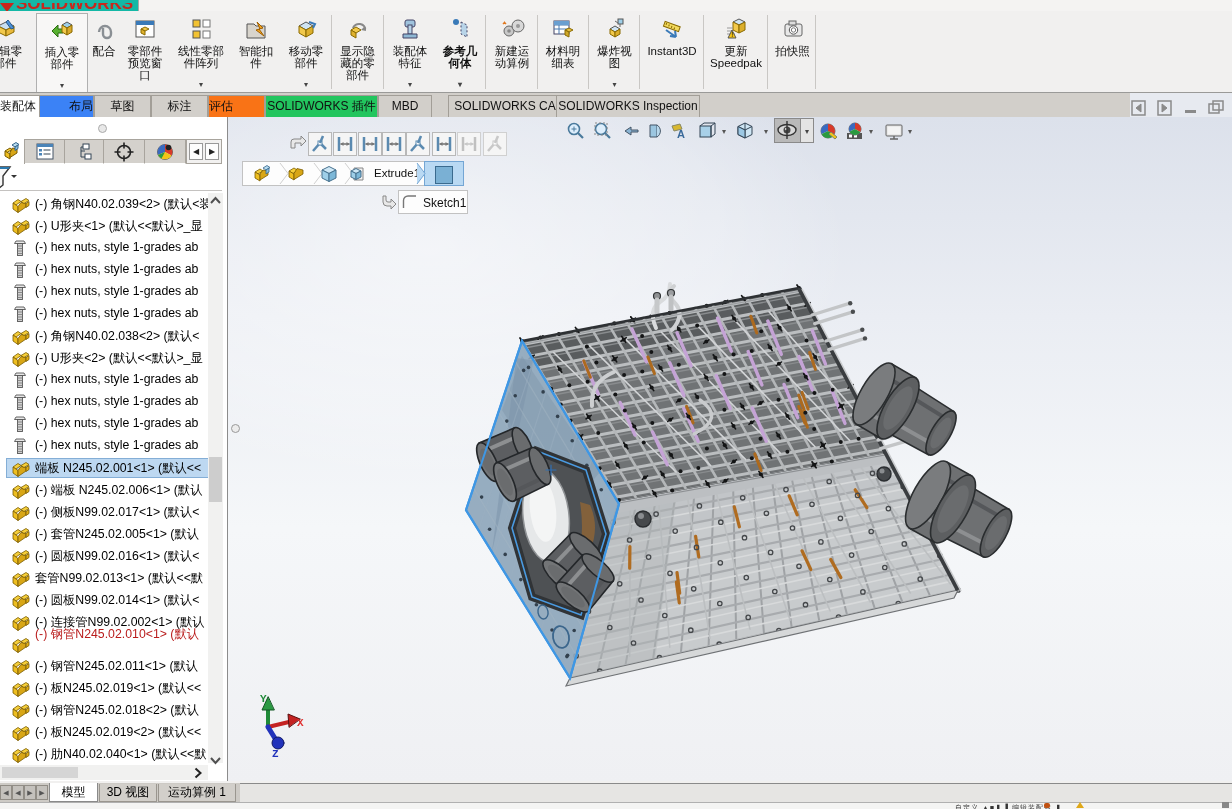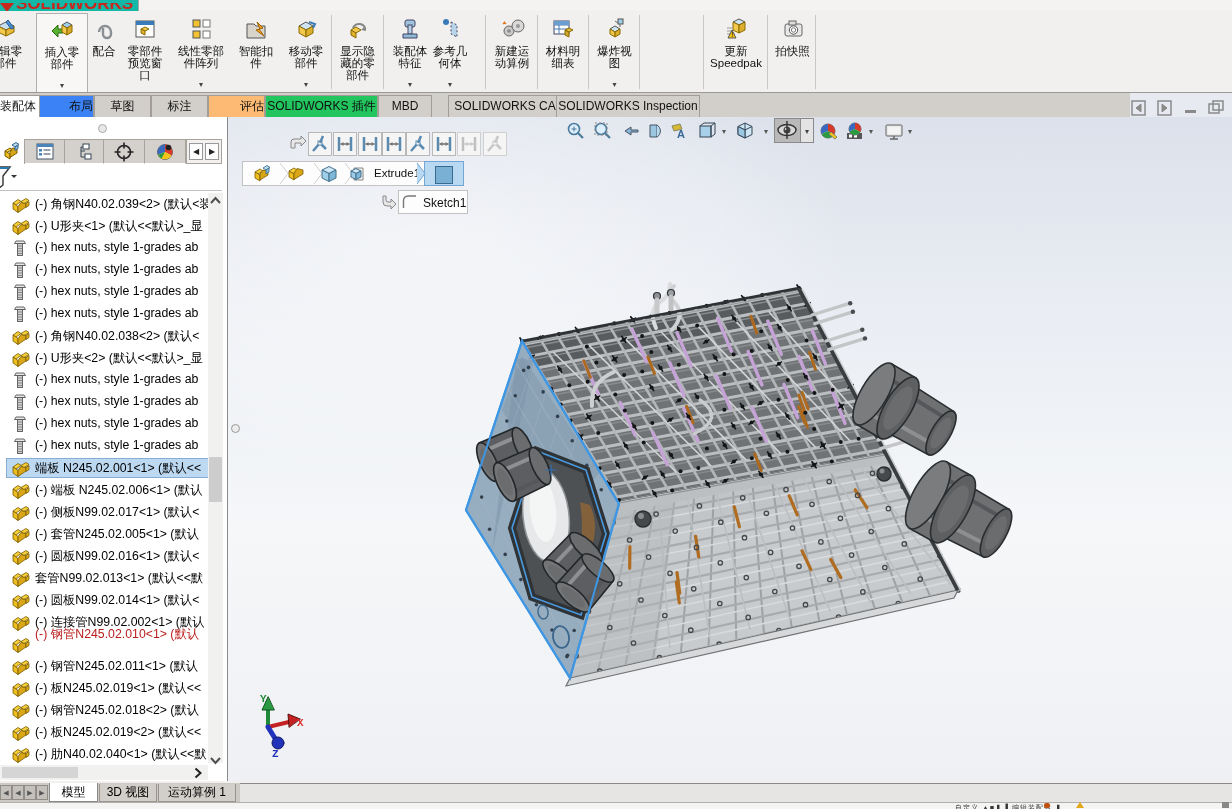--- a/index.html
+++ b/index.html
@@ -638,21 +638,21 @@
     </div>
 <div class="rbtn" style="left:385px;width:50px;">
       <div class="ric"><svg width="26" height="26" viewBox="0 0 26 26" fill="none" stroke-width="1">
           <rect x="8" y="4" width="10" height="7" rx="2" fill="#9fc3dd" stroke="#446"></rect>
           <rect x="11" y="9" width="4" height="9" fill="#b8d4e8" stroke="#446"></rect>
           <path d="M6 18 h14 v4 h-14z" fill="#8fb8d4" stroke="#446"></path>
         </svg></div>
       <div class="rtx">装配体<br>特征</div>
       <div class="dar">▾</div>
     </div>
-<div class="rbtn" style="left:425px;width:50px;">
+<div class="rbtn" style="left:435px;width:50px;font-weight:bold;">
       <div class="ric"><svg width="26" height="26" viewBox="0 0 26 26" fill="none" stroke-width="1">
           <circle cx="9" cy="6" r="3" fill="#3a7ab8"></circle>
           <path d="M14 6 l6 3 v12 l-6 -3z" fill="#b8d4e8" stroke="#446" stroke-dasharray="2 2"></path>
         </svg></div>
       <div class="rtx">参考几<br>何体</div>
       <div class="dar">▾</div>
     </div>
 <div class="rbtn" style="left:487px;width:50px;">
       <div class="ric"><svg width="26" height="26" viewBox="0 0 26 26" fill="none" stroke-width="1">
           <circle cx="10" cy="15" r="5" fill="#c8c8c8" stroke="#666"></circle>
@@ -676,20 +676,28 @@
 <div class="rbtn" style="left:590px;width:49px;">
       <div class="ric"><svg width="26" height="26" viewBox="0 0 26 26" fill="none" stroke-width="1">
           <path d="M8 13 l5 -3 5 3 -5 3z" fill="#cfe4f2" stroke="#555"></path>
           <path d="M8 13 v5 l5 3 v-5z" fill="#f2c94c" stroke="#8a6a00"></path>
           <path d="M13 16 v5 l5 -3 v-5z" fill="#dcaf2c" stroke="#8a6a00"></path>
           <rect x="16" y="3" width="5" height="5" fill="#9fcfe8" stroke="#555"></rect>
           <path d="M18 8 v3 m-5 -6 l3 2" stroke="#666"></path>
         </svg></div>
       <div class="rtx">爆炸视<br>图</div>
       <div class="dar">▾</div>
+    </div>
+<div class="rbtn" style="left:641px;width:62px;">
+      <div class="ric"><svg width="26" height="26" viewBox="0 0 26 26" fill="none" stroke-width="1">
+          <path d="M5 8 h16 v5 h-16z" fill="#f2d95c" stroke="#8a6a00" transform="rotate(20 13 10)"></path>
+          <path d="M7 9 v2 m3 -1.5 v2 m3 -1.5 v2 m3 -1.5 v2" stroke="#8a6a00" transform="rotate(20 13 10)"></path>
+          <path d="M7 14 l10 7 m0 0 l-6 -1 m6 1 l-1 -6" stroke="#3a7ab8" stroke-width="2" fill="none"></path>
+        </svg></div>
+      <div class="rtx">Instant3D</div>
     </div>
 <div class="rbtn" style="left:705px;width:62px;">
       <div class="ric"><svg width="26" height="26" viewBox="0 0 26 26" fill="none" stroke-width="1">
           <path d="M10 6 l6 -3 6 3 -6 3z" fill="#cfe4f2" stroke="#555"></path>
           <path d="M10 6 v8 l6 3 v-8z" fill="#f2c94c" stroke="#8a6a00"></path>
           <path d="M16 9 v8 l6 -3 v-8z" fill="#dcaf2c" stroke="#8a6a00"></path>
           <path d="M4 12 h6 m-6 3 h6 m-6 3 h8" stroke="#999"></path>
           <path d="M9 14 l4 8 -8 0z" fill="#f5c518" stroke="#555"></path>
           <text x="8.2" y="21" font-size="7" fill="#000">!</text>
         </svg></div>
@@ -714,21 +722,21 @@
 <div style="position:absolute;left:767px;top:4px;width:1px;height:74px;background:#c9c7c4"></div>
 <div style="position:absolute;left:815px;top:4px;width:1px;height:74px;background:#c9c7c4"></div>
 </div>
 <div style="position:absolute;left:0;top:92px;width:1232px;height:1px;background:#9a9a98"></div>
 
 <div style="position:absolute;left:0;top:93px;width:1130px;height:24px;background:#d2cfca;overflow:hidden">
 <div style="position:absolute;left:-10px;top:2px;width:56px;height:22px;background:#ffffff;border:1px solid #a29e97;border-bottom:1px solid #fff;box-sizing:border-box;text-align:center;line-height:21px;font-size:12px;color:#111">装配体</div>
 <div style="position:absolute;left:39px;top:2px;width:55px;height:36px;background:#3b82f6;border:1px solid #a29e97;border-bottom:none;box-sizing:border-box;text-align:right;line-height:21px;font-size:12px;color:#111">布局</div>
 <div style="position:absolute;left:94px;top:2px;width:57px;height:22px;background:#d2cfca;border:1px solid #a29e97;border-bottom:none;box-sizing:border-box;text-align:center;line-height:21px;font-size:12px;color:#111">草图</div>
 <div style="position:absolute;left:151px;top:2px;width:57px;height:22px;background:#d2cfca;border:1px solid #a29e97;border-bottom:none;box-sizing:border-box;text-align:center;line-height:21px;font-size:12px;color:#111">标注</div>
-<div style="position:absolute;left:208px;top:2px;width:57px;height:22px;background:#fdba74;border:1px solid #a29e97;border-bottom:none;box-sizing:border-box;text-align:right;line-height:21px;font-size:12px;color:#111">评估</div>
+<div style="position:absolute;left:208px;top:2px;width:57px;height:22px;background:#f97316;border:1px solid #a29e97;border-bottom:none;box-sizing:border-box;text-align:left;line-height:21px;font-size:12px;color:#111">评估</div>
 <div style="position:absolute;left:265px;top:2px;width:113px;height:22px;background:#22c55e;border:1px solid #a29e97;border-bottom:none;box-sizing:border-box;text-align:center;line-height:21px;font-size:12px;color:#111">SOLIDWORKS 插件</div>
 <div style="position:absolute;left:378px;top:2px;width:54px;height:22px;background:#d2cfca;border:1px solid #a29e97;border-bottom:none;box-sizing:border-box;text-align:center;line-height:21px;font-size:12px;color:#111">MBD</div>
 <div style="position:absolute;left:448px;top:2px;width:124px;height:22px;background:#d2cfca;border:1px solid #a29e97;border-bottom:none;box-sizing:border-box;text-align:center;line-height:21px;font-size:12px;color:#111">SOLIDWORKS CAM</div>
 <div style="position:absolute;left:556px;top:2px;width:144px;height:22px;background:#d2cfca;border:1px solid #a29e97;border-bottom:none;box-sizing:border-box;text-align:center;line-height:21px;font-size:12px;color:#111">SOLIDWORKS Inspection</div>
 </div>
 <div style="position:absolute;left:1130px;top:93px;width:102px;height:24px;background:#e7eaf0"></div>
 <svg style="position:absolute;left:1131px;top:100px" width="95" height="16" viewBox="0 0 95 16" fill="none" stroke="#8a8a8a">
 <rect x="1" y="1" width="13" height="14" stroke-width="1.5"></rect>
     <path d="M10 4 v8 l-5 -4z" fill="#8a8a8a"></path>
 <rect x="27" y="1" width="13" height="14" stroke-width="1.5"></rect>

